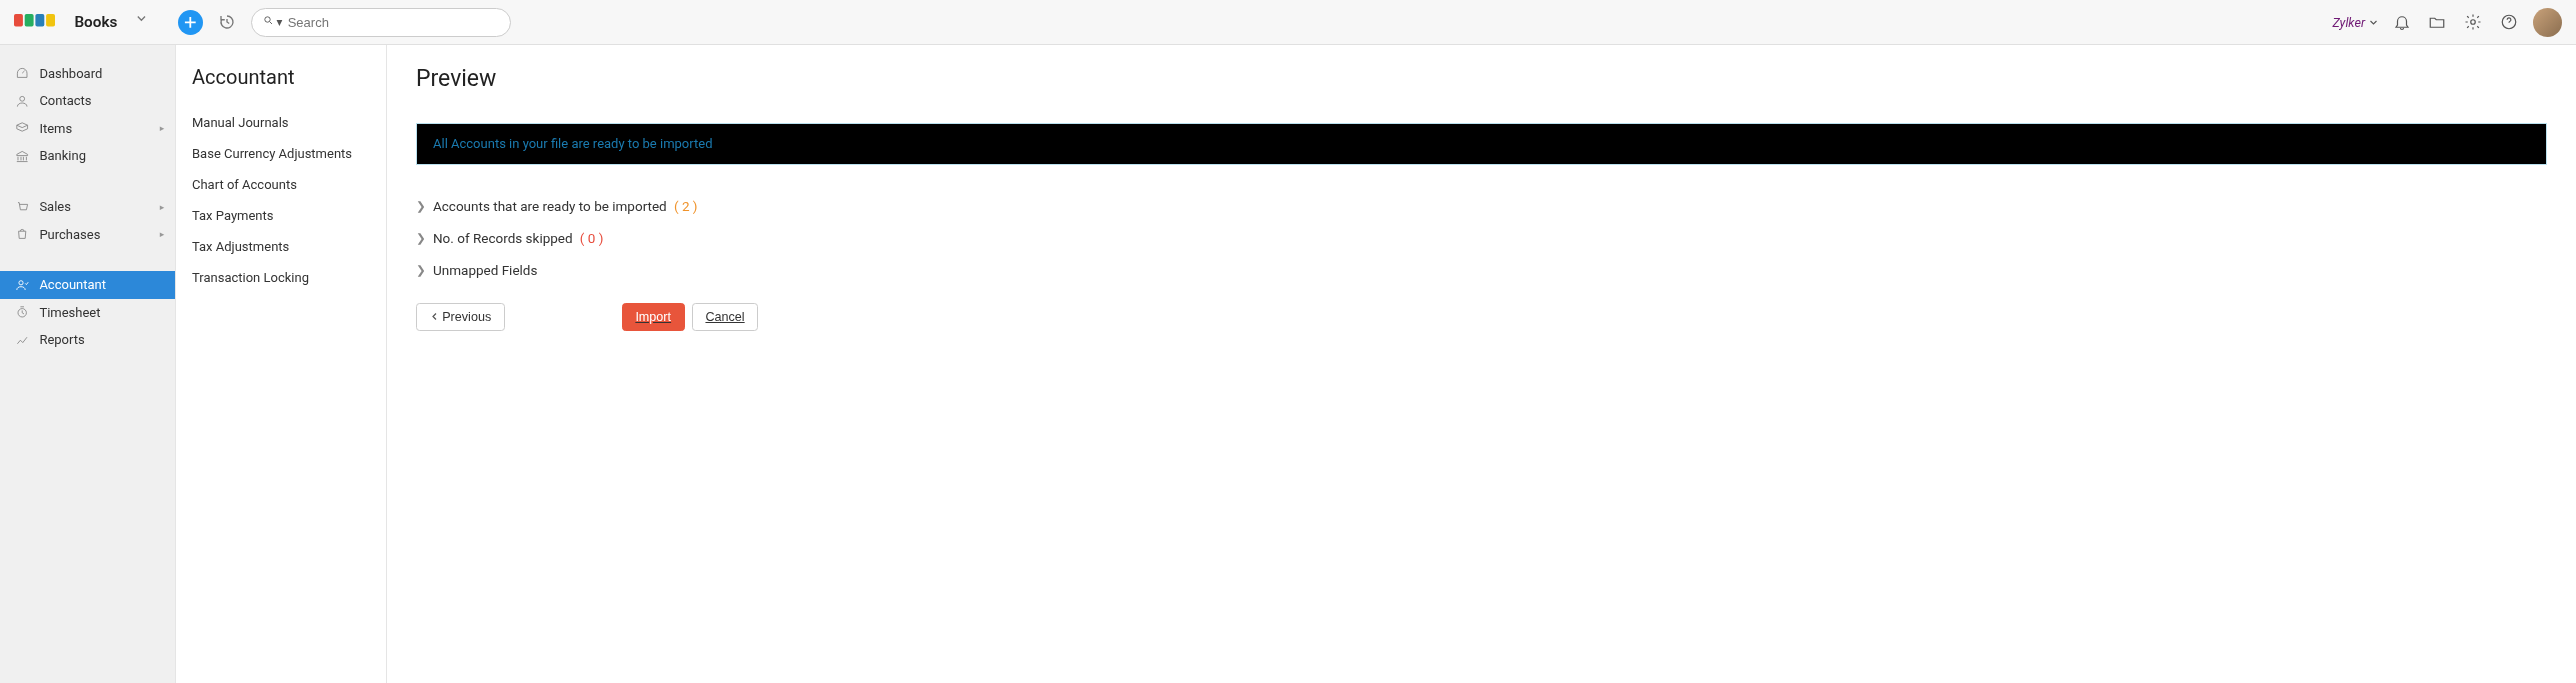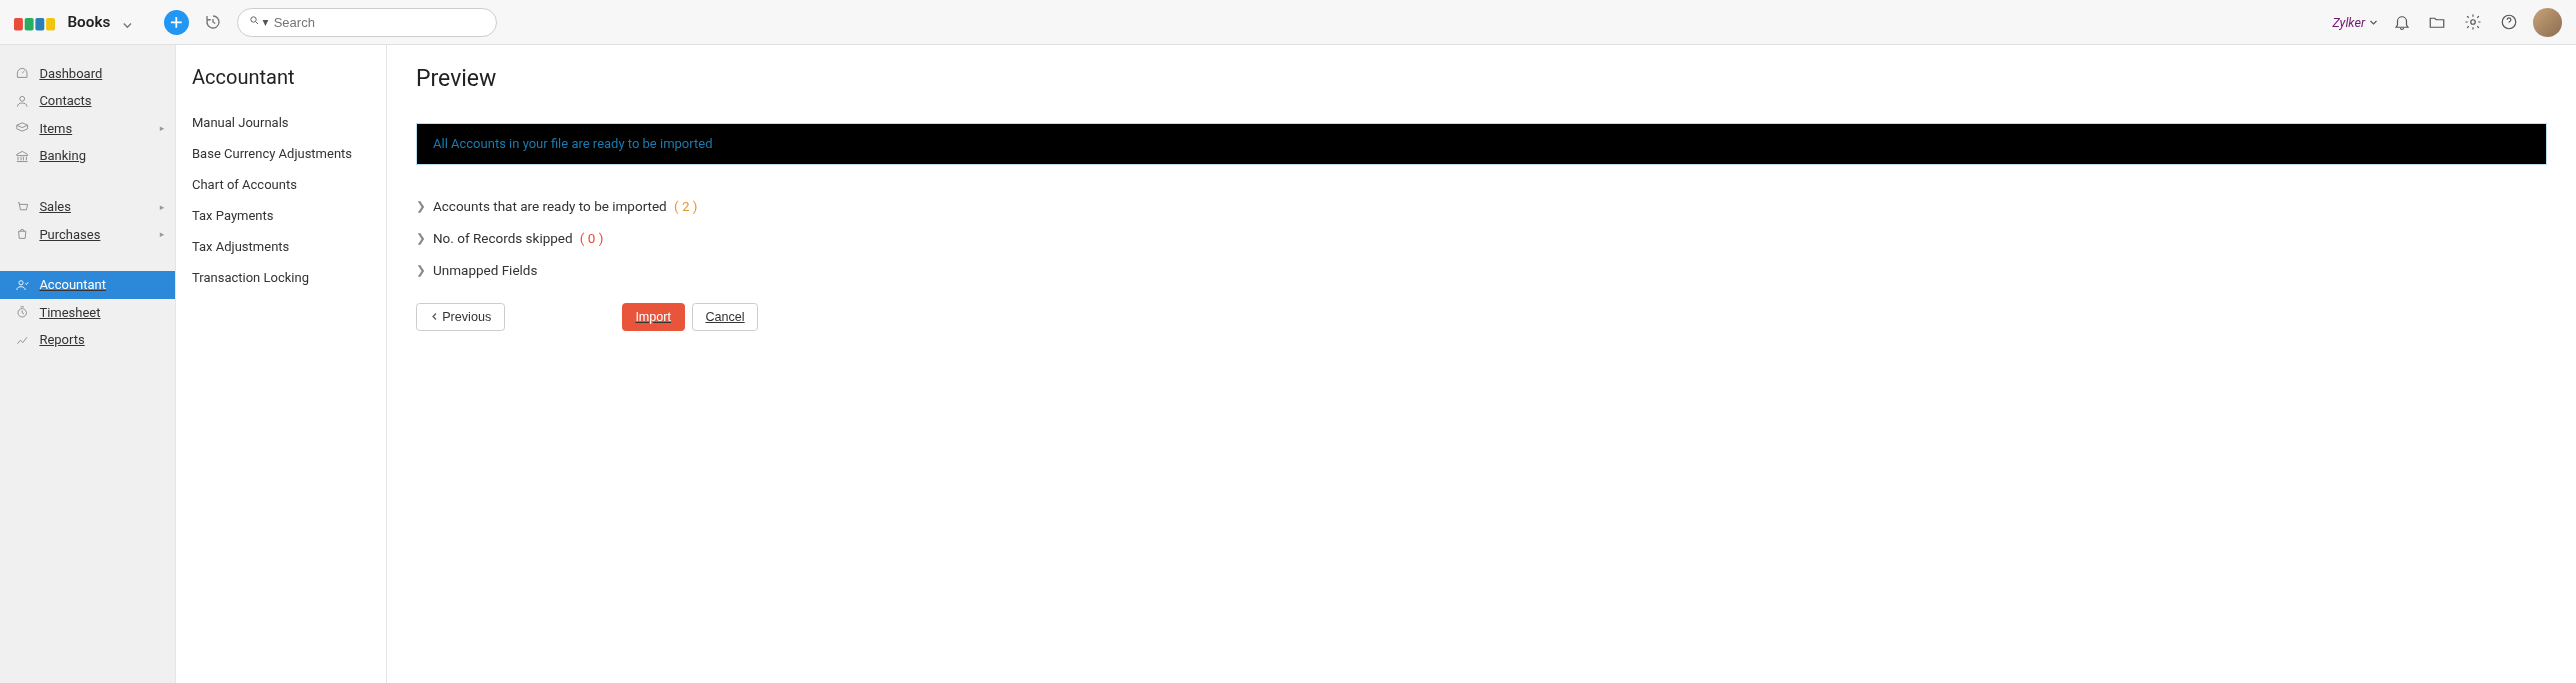--- a/index.html
+++ b/index.html
@@ -1,31 +1,31 @@
 <!DOCTYPE html>
 <html style="font-size:14.4px"><head>
 <meta charset="utf-8">
 <style>
 * { box-sizing: border-box; margin: 0; padding: 0; }
 body { font-family: -apple-system, BlinkMacSystemFont, "Segoe UI", Roboto, sans-serif; font-size: 12.6px; color: #333; background: #fff; }
 .topbar { display: flex; align-items: center; height: 45px; background: #f7f7f7; border-bottom: 0.9px solid #e0e0e0; padding: 0 14.4px; gap: 12.6px; }
-.logo { display: flex; align-items: flex-end; gap: 12px; font-weight: 600; font-size: 15.3px; color: #222; }
+.logo { display: flex; align-items: flex-start; gap: 19px; font-weight: 600; font-size: 15.3px; color: #222; }
 .logo-z { display: inline-block; }
 .logo-chevron { color: #777; }
 .plus-btn { width: 25px; height: 25px; border-radius: 50%; background: #2196f3; display: flex; align-items: center; justify-content: center; color: #fff; font-size: 18px; margin-left: 18px; cursor: pointer; }
 .history-btn { color: #777; cursor: pointer; }
 .search-box { display: flex; align-items: center; border: 0.9px solid #ccc; border-radius: 16px; background: #fff; padding: 3.6px 10.8px; width: 260px; height: 29px; gap: 5.4px; }
 .search-box input { border: none; outline: none; flex: 1; font-size: 13px; color: #333; background: transparent; }
 .search-box .q { color: #555; font-size: 11.7px; }
 .spacer { flex: 1; }
 .org { color: #701a75; font-size: 12.6px; display: flex; align-items: center; gap: 3.6px; cursor: pointer; font-style: italic; }
 .icon-btn { color: #555; cursor: pointer; display: flex; align-items: center; justify-content: center; width: 23px; height: 23px; }
 .avatar { width: 29px; height: 29px; border-radius: 50%; background: linear-gradient(135deg,#c9a27a,#8a6d4f); }
 .layout { display: flex; height: calc(100vh - 45px); min-height: 341px; }
-.sidebar { width: 176px; background: #f0f0f0; border-right: 0.9px solid #e5e5e5; padding-top: 14.4px; text-decoration: underline; }
+.sidebar { width: 176px; background: #f0f0f0; border-right: 0.9px solid #e5e5e5; padding-top: 14.4px; }
 .side-item { display: flex; align-items: center; gap: 9px; padding: 6.3px 14.4px; color: #333; cursor: pointer; font-size: 13px; position: relative; }
 .side-item.active { background: #2c88d9; color: #fff; }
 .side-item .arrow { position: absolute; right: 10.8px; color: #999; font-size: 9px; }
 .side-group-gap { height: 23px; }
 .side-icon { width: 16px; display: flex; justify-content: center; color: #888; }
 .side-item.active .side-icon { color: #fff; }
 .sub-sidebar { width: 211px; border-right: 0.9px solid #e5e5e5; padding: 20px 16px; }
 .sub-title { font-size: 20px; font-weight: 400; color: #222; margin-bottom: 18px; }
 .sub-item { padding: 8px 0; color: #333; cursor: pointer; font-size: 13px; }
 .main { flex: 1; padding: 20px 29px; }

